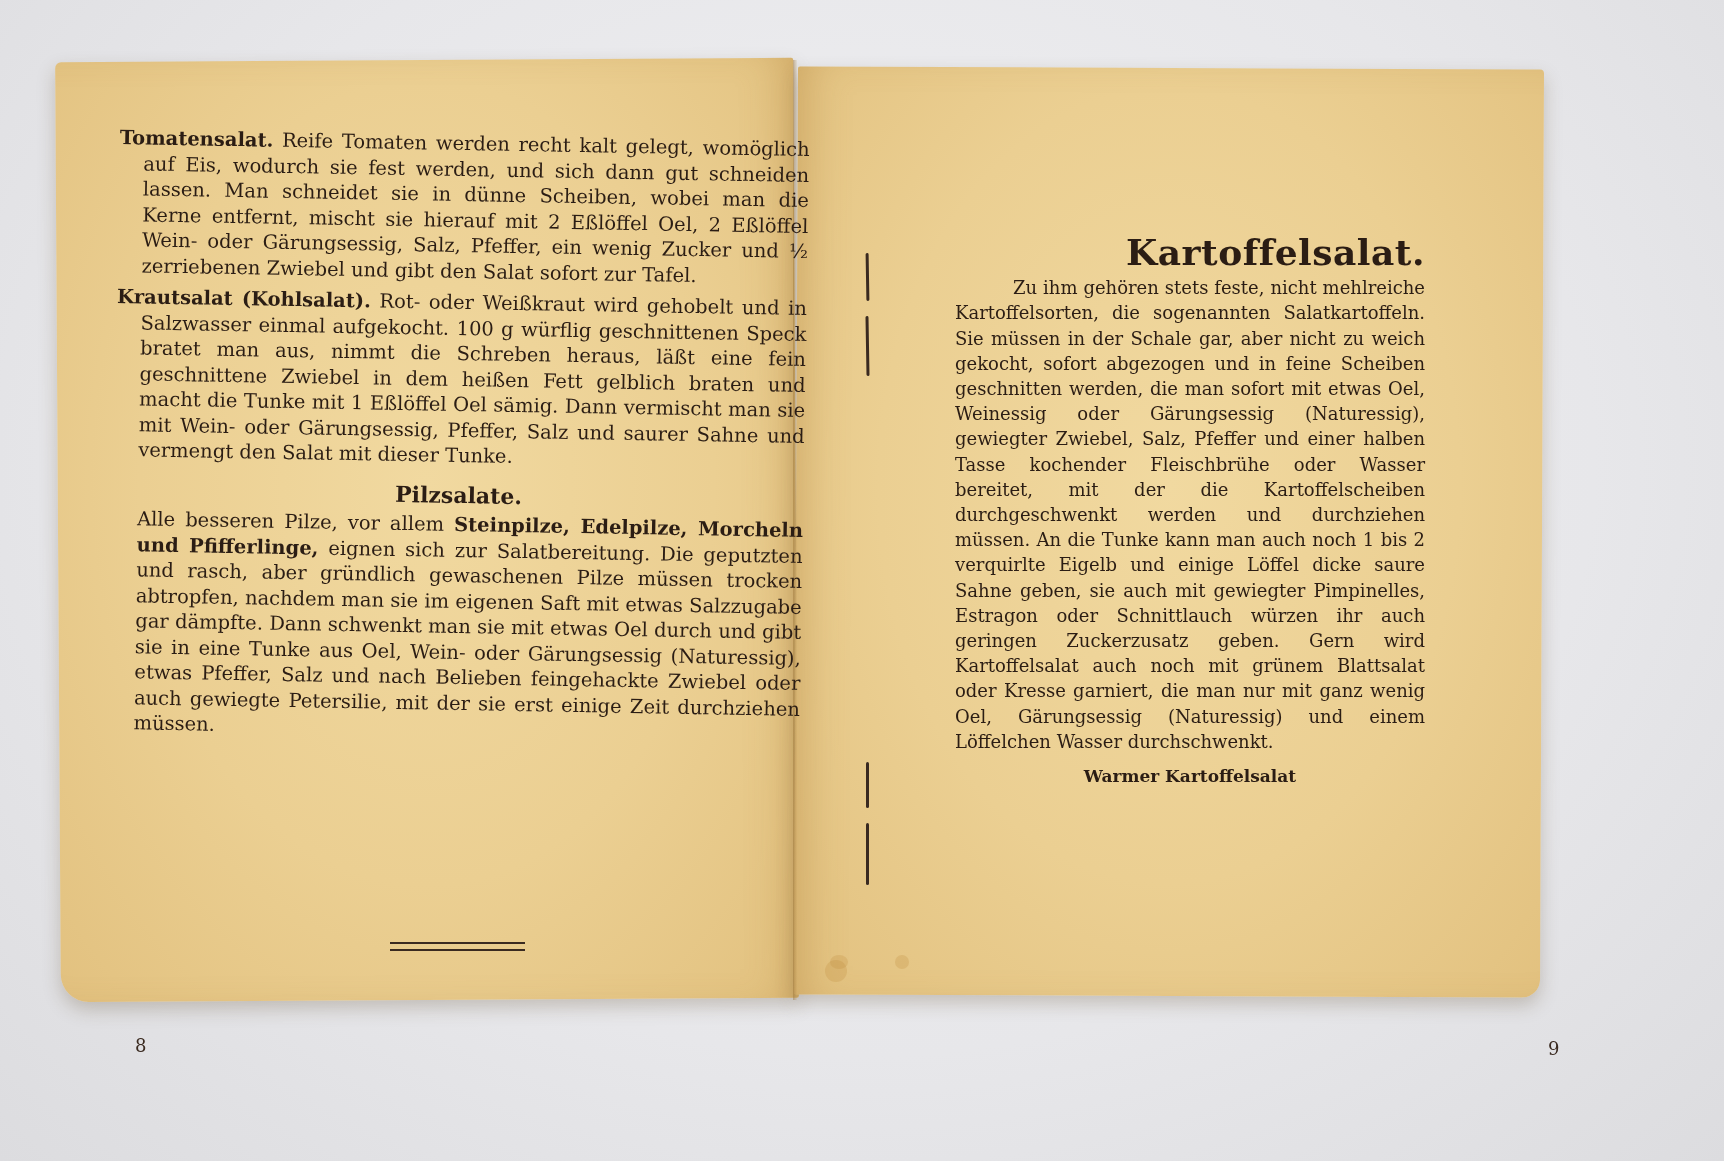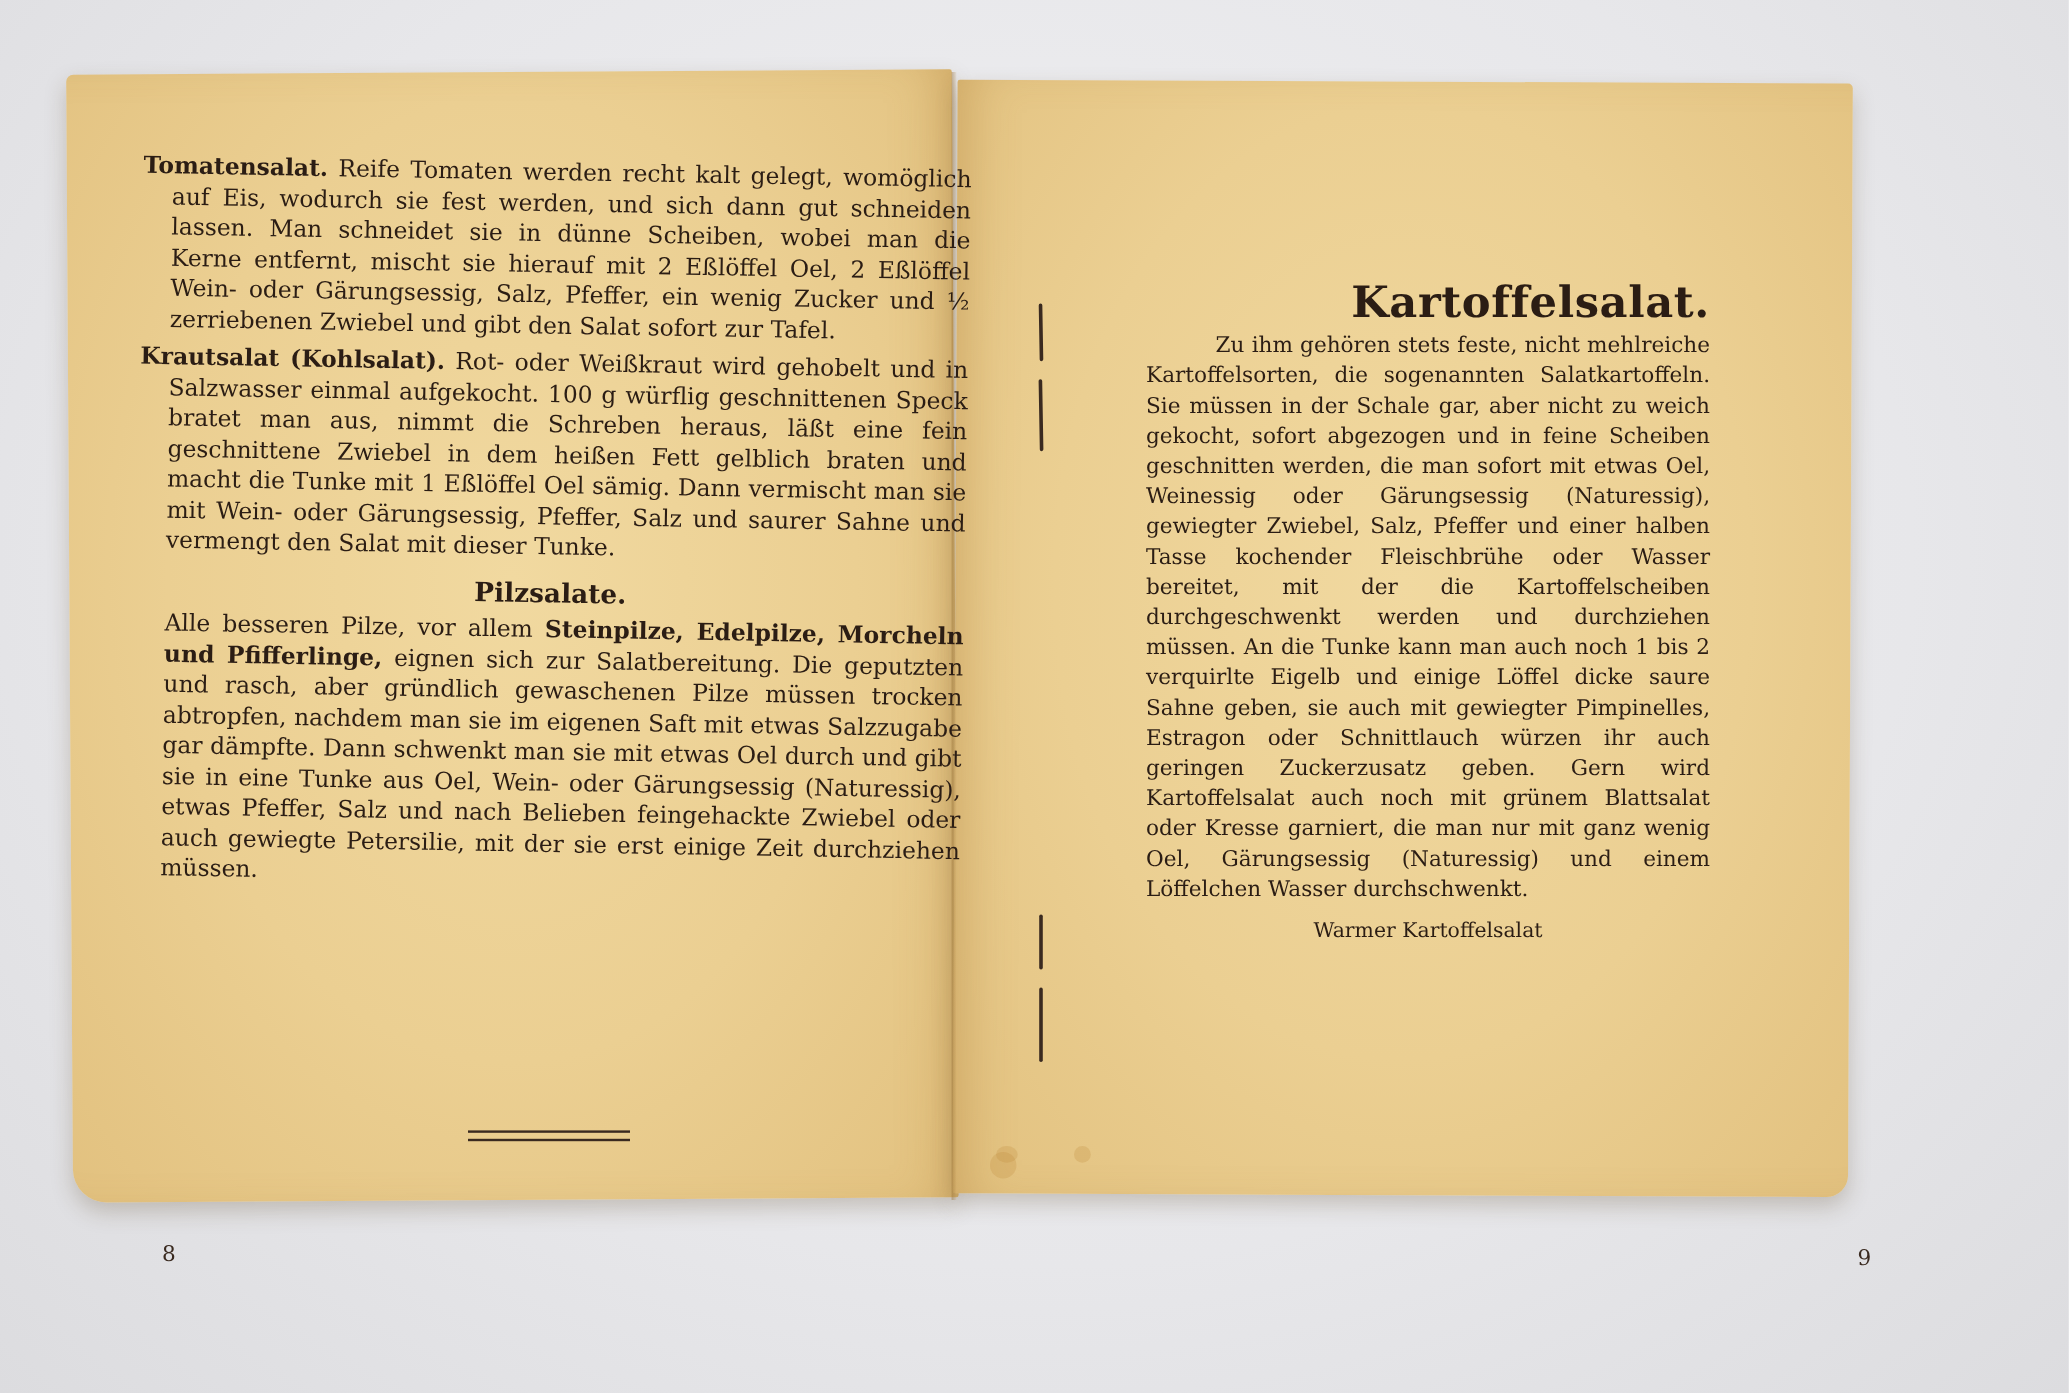--- a/index.html
+++ b/index.html
@@ -49,21 +49,21 @@
   .runin { font-weight:bold; }
   .bold { font-weight:bold; }
   .section-title {
     text-align:center; font-weight:bold; font-size:22px; margin:14px 0 4px 0;
   }
   .main-title {
     text-align:right; font-size:36px; font-weight:bold; margin:0 0 10px 0;
     letter-spacing:0.5px;
   }
   .sub-title {
-    text-align:center; font-weight:normal; font-size:17px; margin:10px 0 2px 0;
+    text-align:center; font-weight:bold; font-size:17px; margin:10px 0 2px 0;
   }
   .rule {
     position:absolute; left:390px; top:942px; width:135px; height:9px;
     border-top:2.5px solid #3a2a20; border-bottom:2.5px solid #3a2a20;
     box-sizing:border-box;
   }
   .page-num {
     position:absolute; font-size:18px; color:#3a2a20;
   }
   .pn-left { left:135px; top:1035px; }

